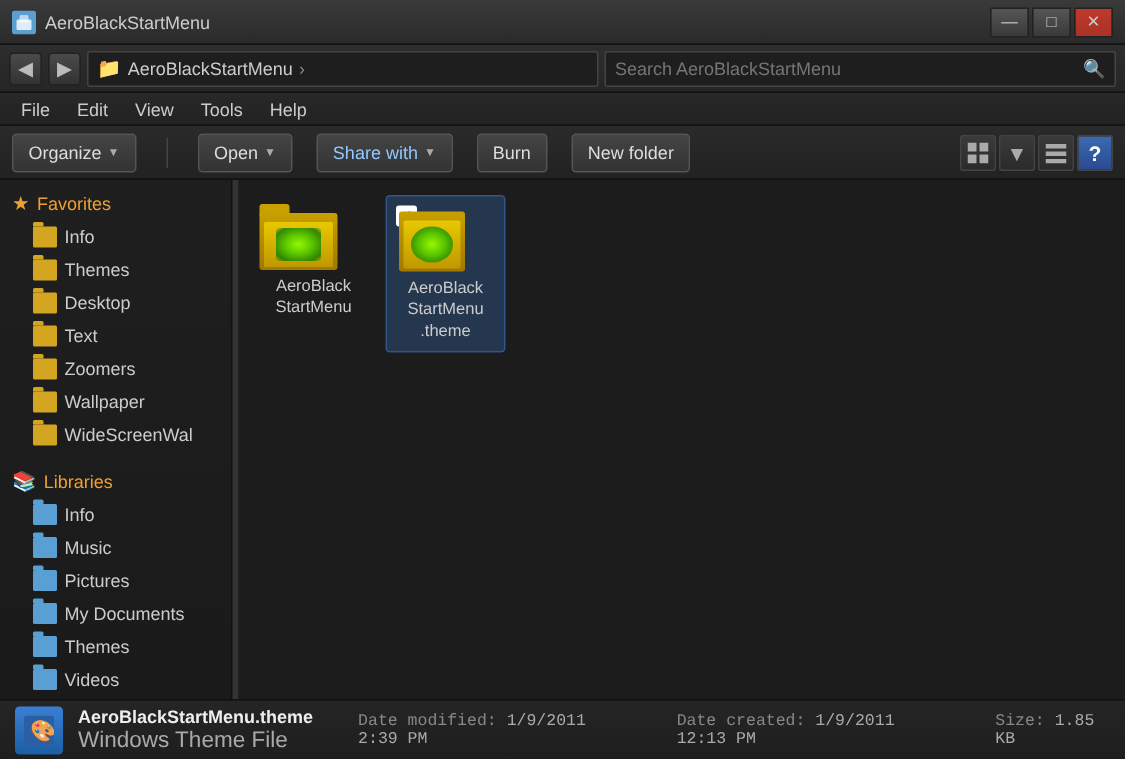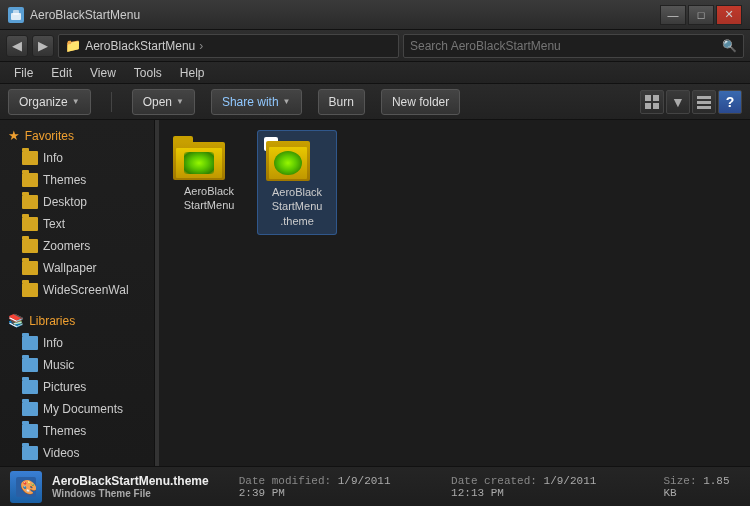--- a/index.html
+++ b/index.html
@@ -387,21 +387,21 @@
       border-radius: 3px;
       display: flex;
       align-items: center;
       justify-content: center;
       font-size: 16px;
       color: white;
       flex-shrink: 0;
     }
     #status-details { flex: 1; }
     #status-filename { font-size: 12px; color: #eee; font-weight: bold; }
-    #status-type { font-size: 10px; color: #aaa; font-weight: bold; }
+    #status-type { font-size: 15px; color: #aaa; }
     #status-meta { display: flex; gap: 30px; margin-left: 20px; font-family: Liberation Mono, monospace; }
     .status-meta-item { font-size: 11px; color: #aaa; }
     .status-meta-label { color: #888; }
     .status-meta-value { color: #aaa; }
 
     #resize-handle { width: 4px; background: #333; cursor: col-resize; }
   </style>
 </head>
 <body>
 

